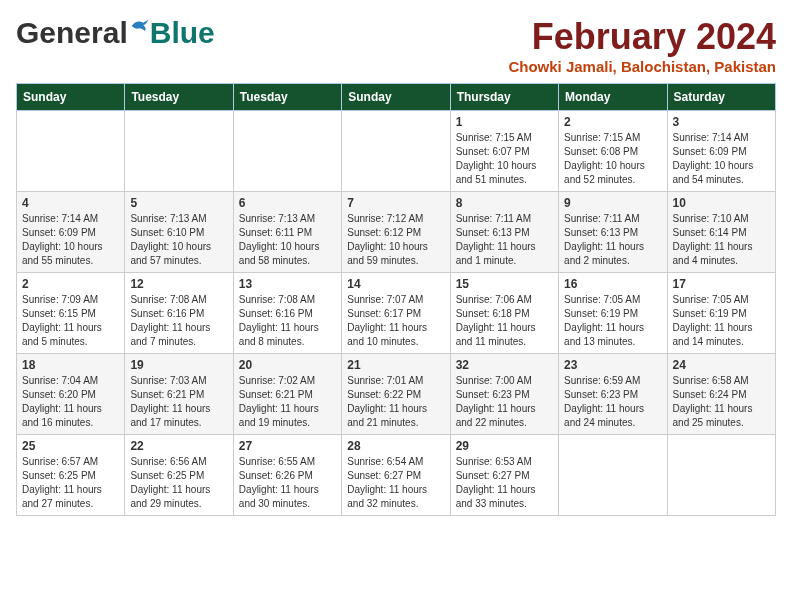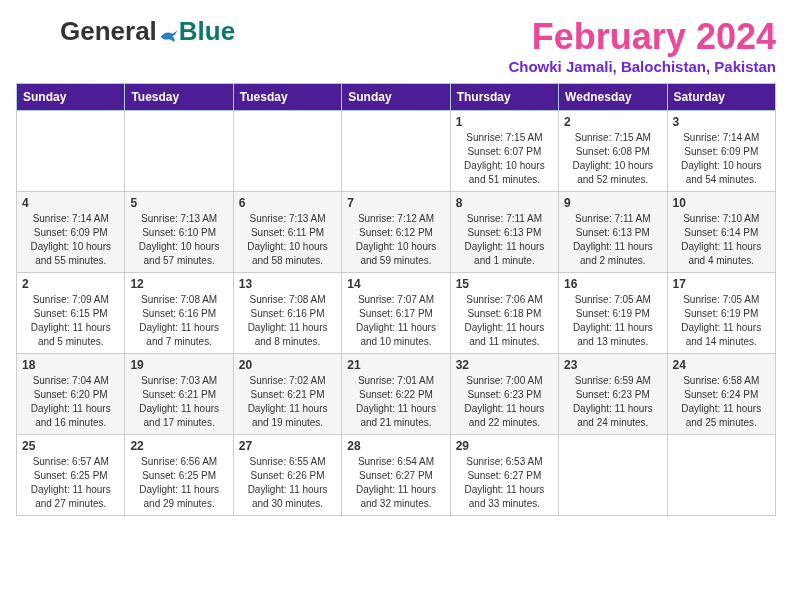--- a/index.html
+++ b/index.html
@@ -16,53 +16,52 @@
       align-items: flex-start;
       margin-bottom: 8px;
     }
     .logo {
       display: flex;
       flex-direction: column;
       align-items: flex-start;
     }
     .logo-text {
       display: flex;
-      align-items: flex-end;
-      font-size: 26px;
+      align-items: flex-start;
+      font-size: 30px;
       font-weight: bold;
       color: #333;
-      margin-left: 44px;
     }
     .logo-general { color: #333; }
     .logo-blue { color: #0f766e; }
     .logo-bird {
       width: 20px;
       height: 20px;
       margin-left: 2px;
     }
     .title-block {
       text-align: right;
     }
     .month-year {
       font-size: 36px;
       font-weight: bold;
-      color: #ec4899;
+      color: #7f1d1d;
     }
     .location {
       font-size: 15px;
-      color: #6d28d9;
+      color: #c2410c;
       font-weight: bold;
     }
     table {
       width: 100%;
       border-collapse: collapse;
       font-size: 11px;
     }
     thead tr th {
-      background-color: #4c1d95;
+      background-color: #14532d;
       color: #fff;
       text-align: left;
       padding: 6px 6px;
       font-size: 12px;
       border: 1px solid #b0c8e0;
     }
     tbody tr td {
       vertical-align: top;
       border: 1px solid #ccc;
       padding: 4px 5px;
@@ -76,21 +75,20 @@
     .day-number {
       font-weight: bold;
       font-size: 12px;
       display: block;
       margin-bottom: 2px;
     }
     .day-info {
       font-size: 10px;
       line-height: 1.4;
       color: #333;
-      text-align: center;
     }
     .empty-cell {
       background: #fff;
     }
   </style>
 </head>
 <body>
 
 <div class="header-area">
   <div class="logo">
@@ -109,21 +107,21 @@
 </div>
 
 <table>
   <thead>
     <tr>
     <th>Sunday</th>
         <th>Tuesday</th>
         <th>Tuesday</th>
         <th>Sunday</th>
         <th>Thursday</th>
-        <th>Wednesday</th>
+        <th>Monday</th>
         <th>Saturday</th>
       </tr>
   </thead>
   <tbody id="calendar-body">
   <tr>
         <td class="empty-cell"></td>
         <td class="empty-cell"></td>
         <td class="empty-cell"></td>
         <td class="empty-cell"></td>
         <td>

